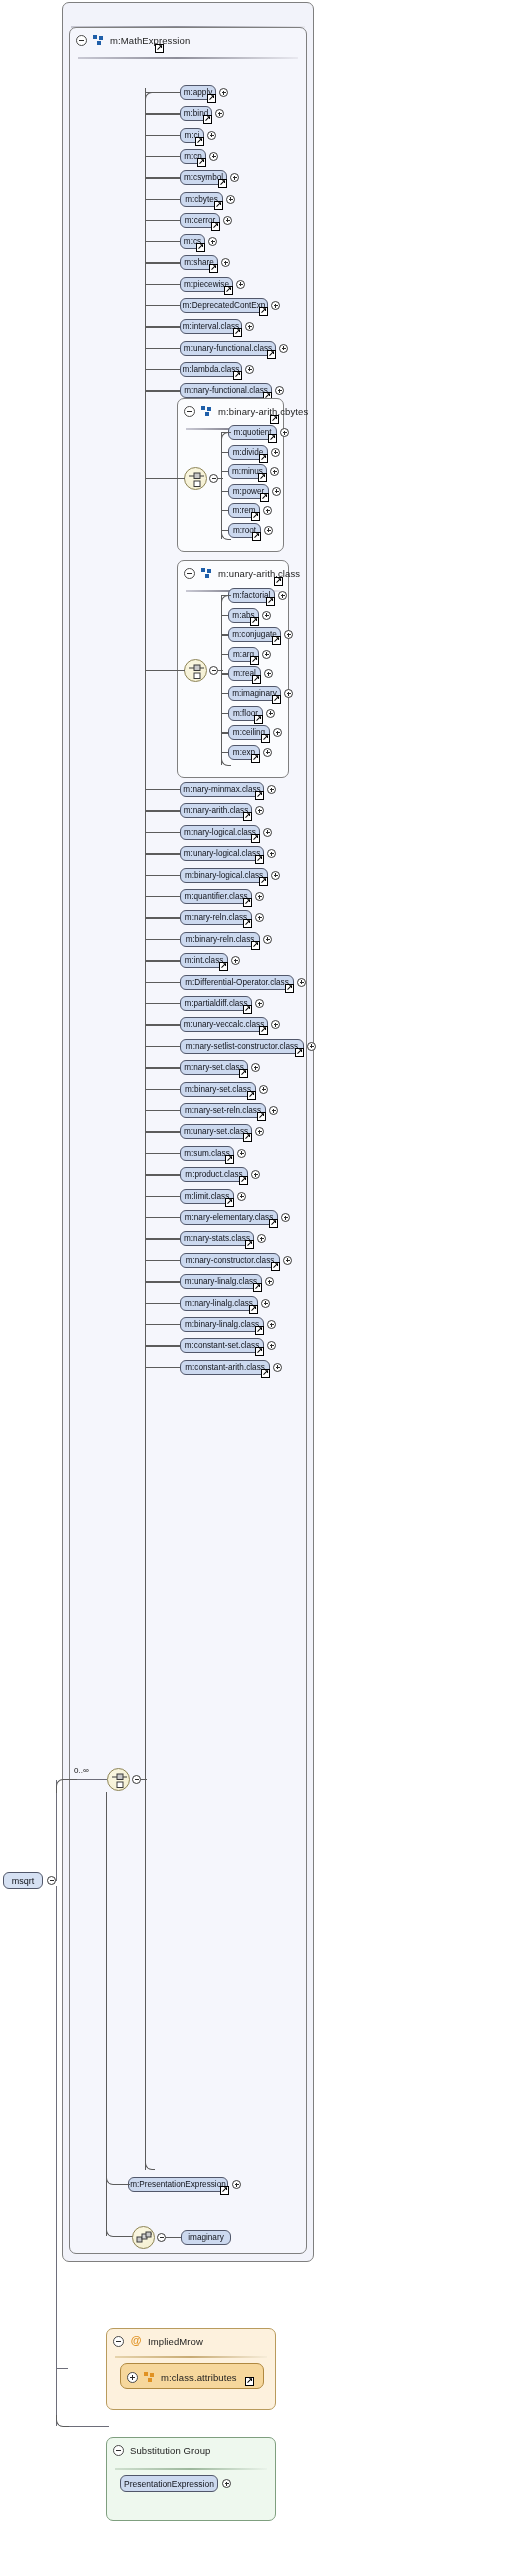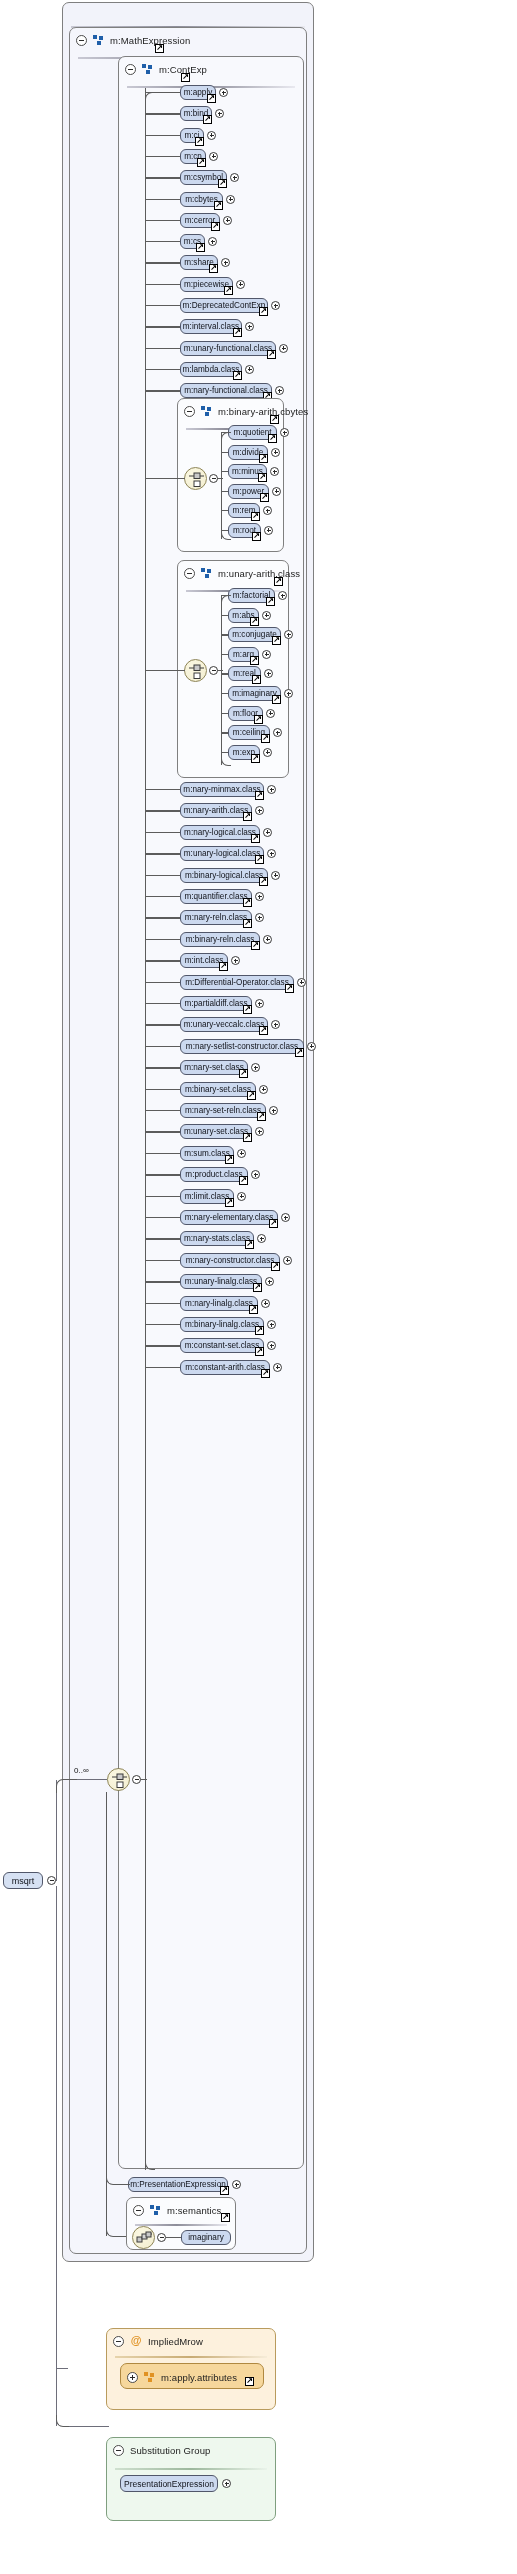--- a/index.html
+++ b/index.html
@@ -220,33 +220,20 @@
           <i></i>
           <i></i>
           <i></i>
         </span>
       <span class="ptitle">m:MathExpression</span>
     </div>
     <div class="refarrow" style="left:85px; top:16px;"></div>
     <div class="panel-rule" style="top:29px;"></div>
   </div>
 
-  <div class="panel lvl2" style="left:118px; top:56px; width:186px; height:2113px;">
-    <div class="panel-head">
-      <span class="pm"></span>
-      <span class="gicon">
-          <i></i>
-          <i></i>
-          <i></i>
-        </span>
-      <span class="ptitle">m:ContExp</span>
-    </div>
-    <div class="refarrow" style="left:62px; top:16px;"></div>
-    <div class="panel-rule" style="top:29px;"></div>
-  </div>
 
   <div class="pill plain" style="left:3px; top:1872px; width:40px; height:17px; font-size:9px;">
     <span>msqrt</span>
   </div>
   <div class="mini" style="left:47px; top:1876px;"></div>
 
   <div class="ln v thin" style="left:56px; top:1780px; height:101px;"></div>
   <div class="corner" style="left:56px; top:1779px; width:22px; height:14px;"></div>
   <div class="ln h thin" style="left:77px; top:1779px; width:30px;"></div>
   <div class="cardinality" style="left:74px; top:1766px;">0..∞</div>
@@ -689,33 +676,20 @@
   <div class="refarrow" style="left:220px; top:2186px;"></div>
   <div class="mini plus" style="left:232px; top:2180px;"></div>
 
   <div class="ln v" style="left:106px; top:1792px; height:402px;"></div>
   <div class="corner bl" style="left:106px; top:2172px; width:16px; height:13px;"></div>
   <div class="ln h" style="left:120px; top:2184px; width:10px;"></div>
   <div class="ln v" style="left:106px; top:2184px; height:52px;"></div>
   <div class="corner bl" style="left:106px; top:2224px; width:18px; height:13px;"></div>
   <div class="ln h" style="left:122px; top:2236px; width:24px;"></div>
 
-  <div class="panel lvl3" style="left:126px; top:2197px; width:110px; height:53px;">
-    <div class="panel-head">
-      <span class="pm"></span>
-      <span class="gicon">
-          <i></i>
-          <i></i>
-          <i></i>
-        </span>
-      <span class="ptitle">m:semantics</span>
-    </div>
-    <div class="refarrow" style="left:94px; top:15px;"></div>
-    <div class="panel-rule" style="top:26px;"></div>
-  </div>
   <div class="comp" style="left:132px; top:2226px;">
     <svg width="17" height="17" viewBox="0 0 17 17">
       <rect x="1" y="7" width="5" height="5" fill="#c9c9c9" stroke="#3a3a3a" stroke-width="1"></rect>
       <rect x="6" y="4" width="5" height="5" fill="#d6d6d6" stroke="#3a3a3a" stroke-width="1"></rect>
       <rect x="10" y="2" width="5" height="5" fill="#c9c9c9" stroke="#3a3a3a" stroke-width="1"></rect>
       <line x1="15" y1="4" x2="16" y2="4" stroke="#3a3a3a" stroke-width="1"></line>
     </svg>
   </div>
   <div class="mini" style="left:157px; top:2233px;"></div>
   <div class="ln h" style="left:166px; top:2237px; width:16px;"></div>
@@ -732,21 +706,21 @@
     <div class="panel-rule" style="top:27px; background:linear-gradient(to right,#e6d3ab,#c8ab74,#f6ecd8);"></div>
   </div>
   <div class="panel attrs" style="left:120px; top:2363px; width:144px; height:26px; background:#f6d79c; border-color:#b08940;">
     <div class="panel-head" style="height:26px;">
       <span class="pm plus"></span>
       <span class="gicon orange">
           <i></i>
           <i></i>
           <i></i>
         </span>
-      <span class="ptitle">m:apply.attributes</span>
+      <span class="ptitle">m:class.attributes</span>
     </div>
     <div class="refarrow" style="left:124px; top:13px;"></div>
   </div>
 
   <div class="panel subst" style="left:106px; top:2437px; width:170px; height:84px;">
     <div class="panel-head">
       <span class="pm"></span>
       <span class="ptitle">Substitution Group</span>
     </div>
     <div class="panel-rule" style="top:30px; background:linear-gradient(to right,#cfe0cf,#9cb89c,#e9f3e9);"></div>

